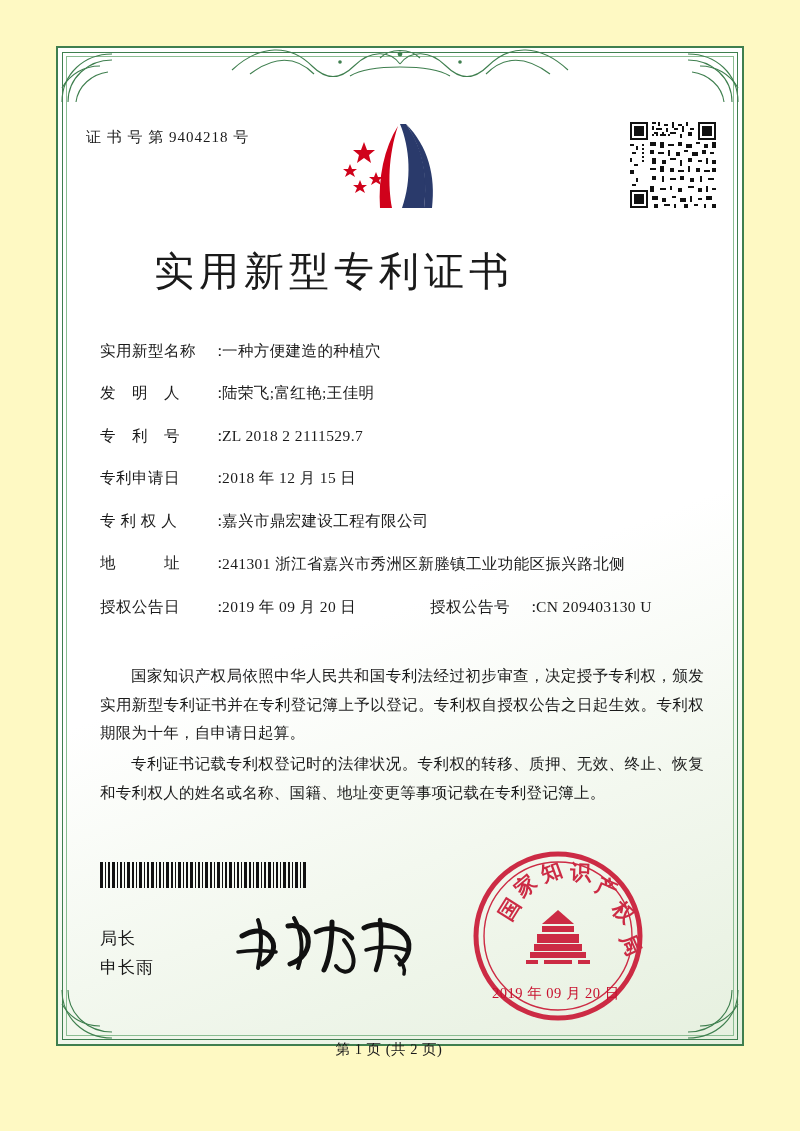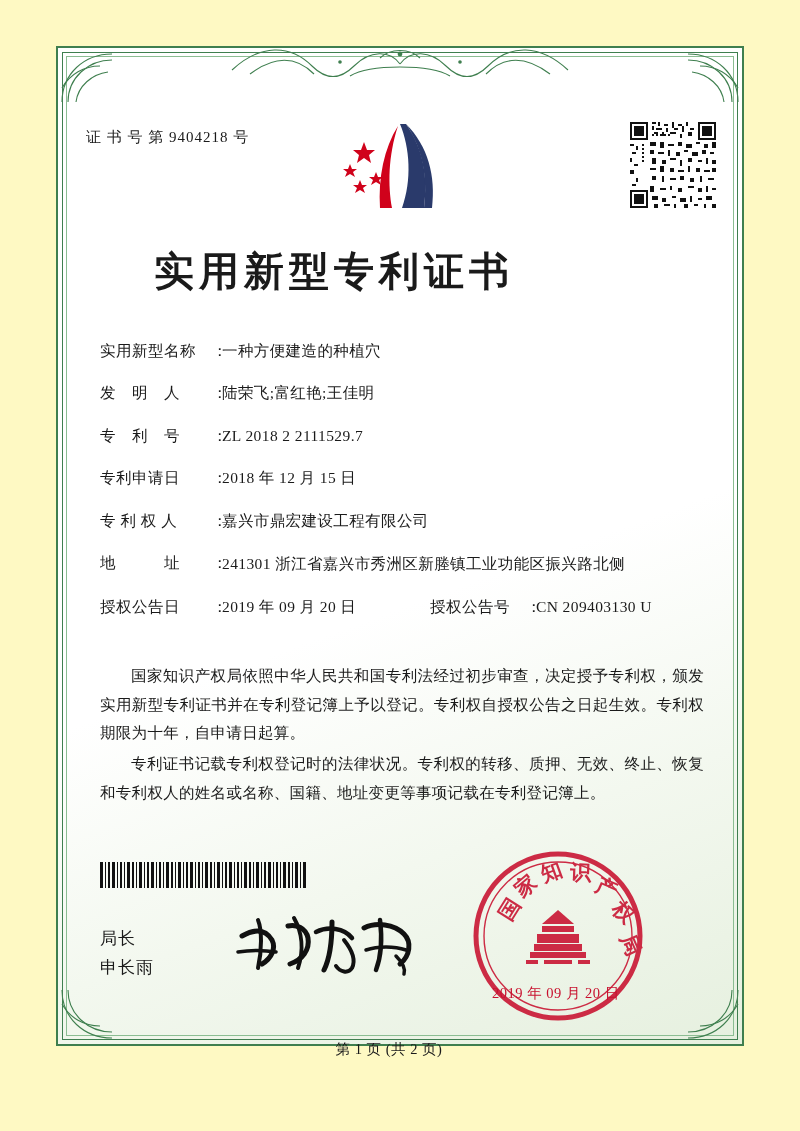--- a/index.html
+++ b/index.html
@@ -104,21 +104,21 @@
   }
 
   
   .title {
     position: absolute;
     left: 0;
     top: 244px;
     width: 668px;
     text-align: center;
     font-size: 40px;
-    font-weight: bold;
+    font-weight: normal;
     letter-spacing: 5px;
     font-family: "DejaVu Serif", "Liberation Serif", serif;
   }
 
   
   .fields {
     position: absolute;
     left: 100px;
     top: 340px;
     width: 600px;

